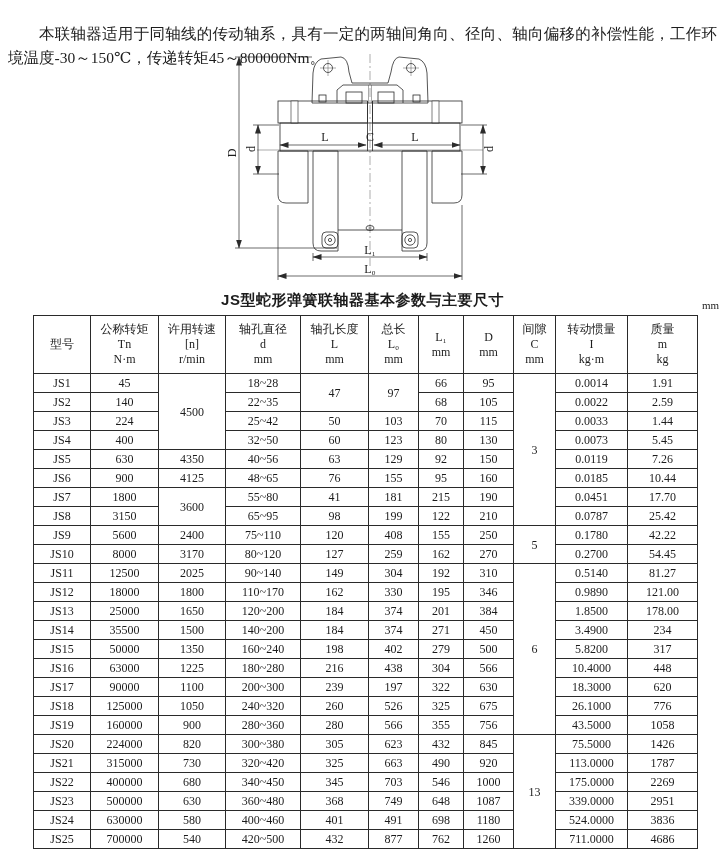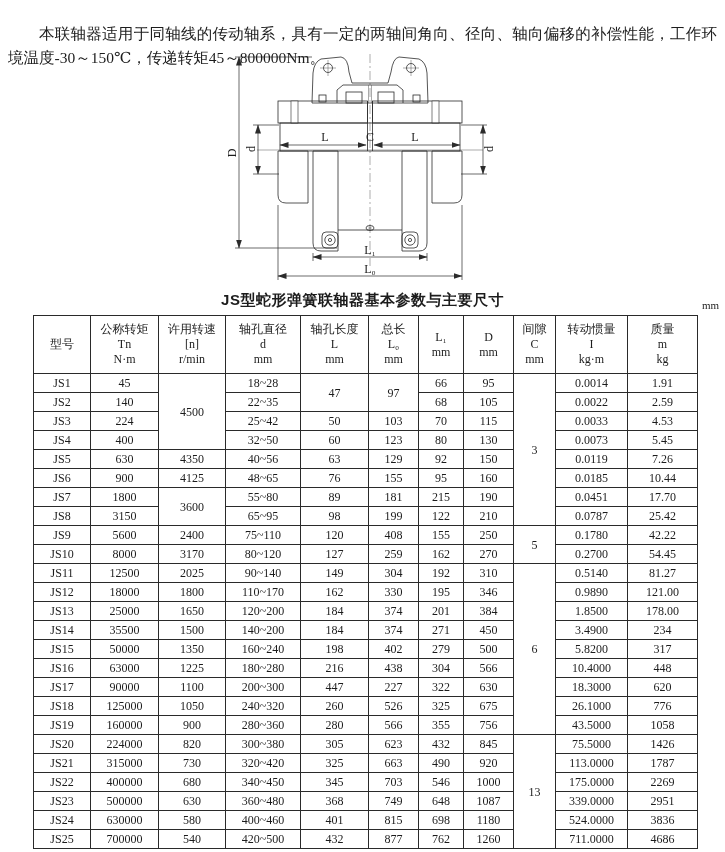--- a/index.html
+++ b/index.html
@@ -214,21 +214,21 @@
         </tr>
         <tr>
           <td>JS3</td>
           <td>224</td>
           <td>25~42</td>
           <td>50</td>
           <td>103</td>
           <td>70</td>
           <td>115</td>
           <td>0.0033</td>
-          <td>4.53</td>
+          <td>1.44</td>
         </tr>
         <tr>
           <td>JS4</td>
           <td>400</td>
           <td>32~50</td>
           <td>60</td>
           <td>123</td>
           <td>80</td>
           <td>130</td>
           <td>0.0073</td>
@@ -256,21 +256,21 @@
           <td>95</td>
           <td>160</td>
           <td>0.0185</td>
           <td>10.44</td>
         </tr>
         <tr>
           <td>JS7</td>
           <td>1800</td>
           <td rowspan="2">3600</td>
           <td>55~80</td>
-          <td>89</td>
+          <td>41</td>
           <td>181</td>
           <td>215</td>
           <td>190</td>
           <td>0.0451</td>
           <td>17.70</td>
         </tr>
         <tr>
           <td>JS8</td>
           <td>3150</td>
           <td>65~95</td>
@@ -377,22 +377,22 @@
           <td>304</td>
           <td>566</td>
           <td>10.4000</td>
           <td>448</td>
         </tr>
         <tr>
           <td>JS17</td>
           <td>90000</td>
           <td>1100</td>
           <td>200~300</td>
-          <td>447</td>
-          <td>227</td>
+          <td>239</td>
+          <td>197</td>
           <td>322</td>
           <td>630</td>
           <td>18.3000</td>
           <td>620</td>
         </tr>
         <tr>
           <td>JS18</td>
           <td>125000</td>
           <td>1050</td>
           <td>240~320</td>
@@ -463,21 +463,21 @@
           <td>1087</td>
           <td>339.0000</td>
           <td>2951</td>
         </tr>
         <tr>
           <td>JS24</td>
           <td>630000</td>
           <td>580</td>
           <td>400~460</td>
           <td>401</td>
-          <td>815</td>
+          <td>491</td>
           <td>698</td>
           <td>1180</td>
           <td>524.0000</td>
           <td>3836</td>
         </tr>
         <tr>
           <td>JS25</td>
           <td>700000</td>
           <td>540</td>
           <td>420~500</td>

